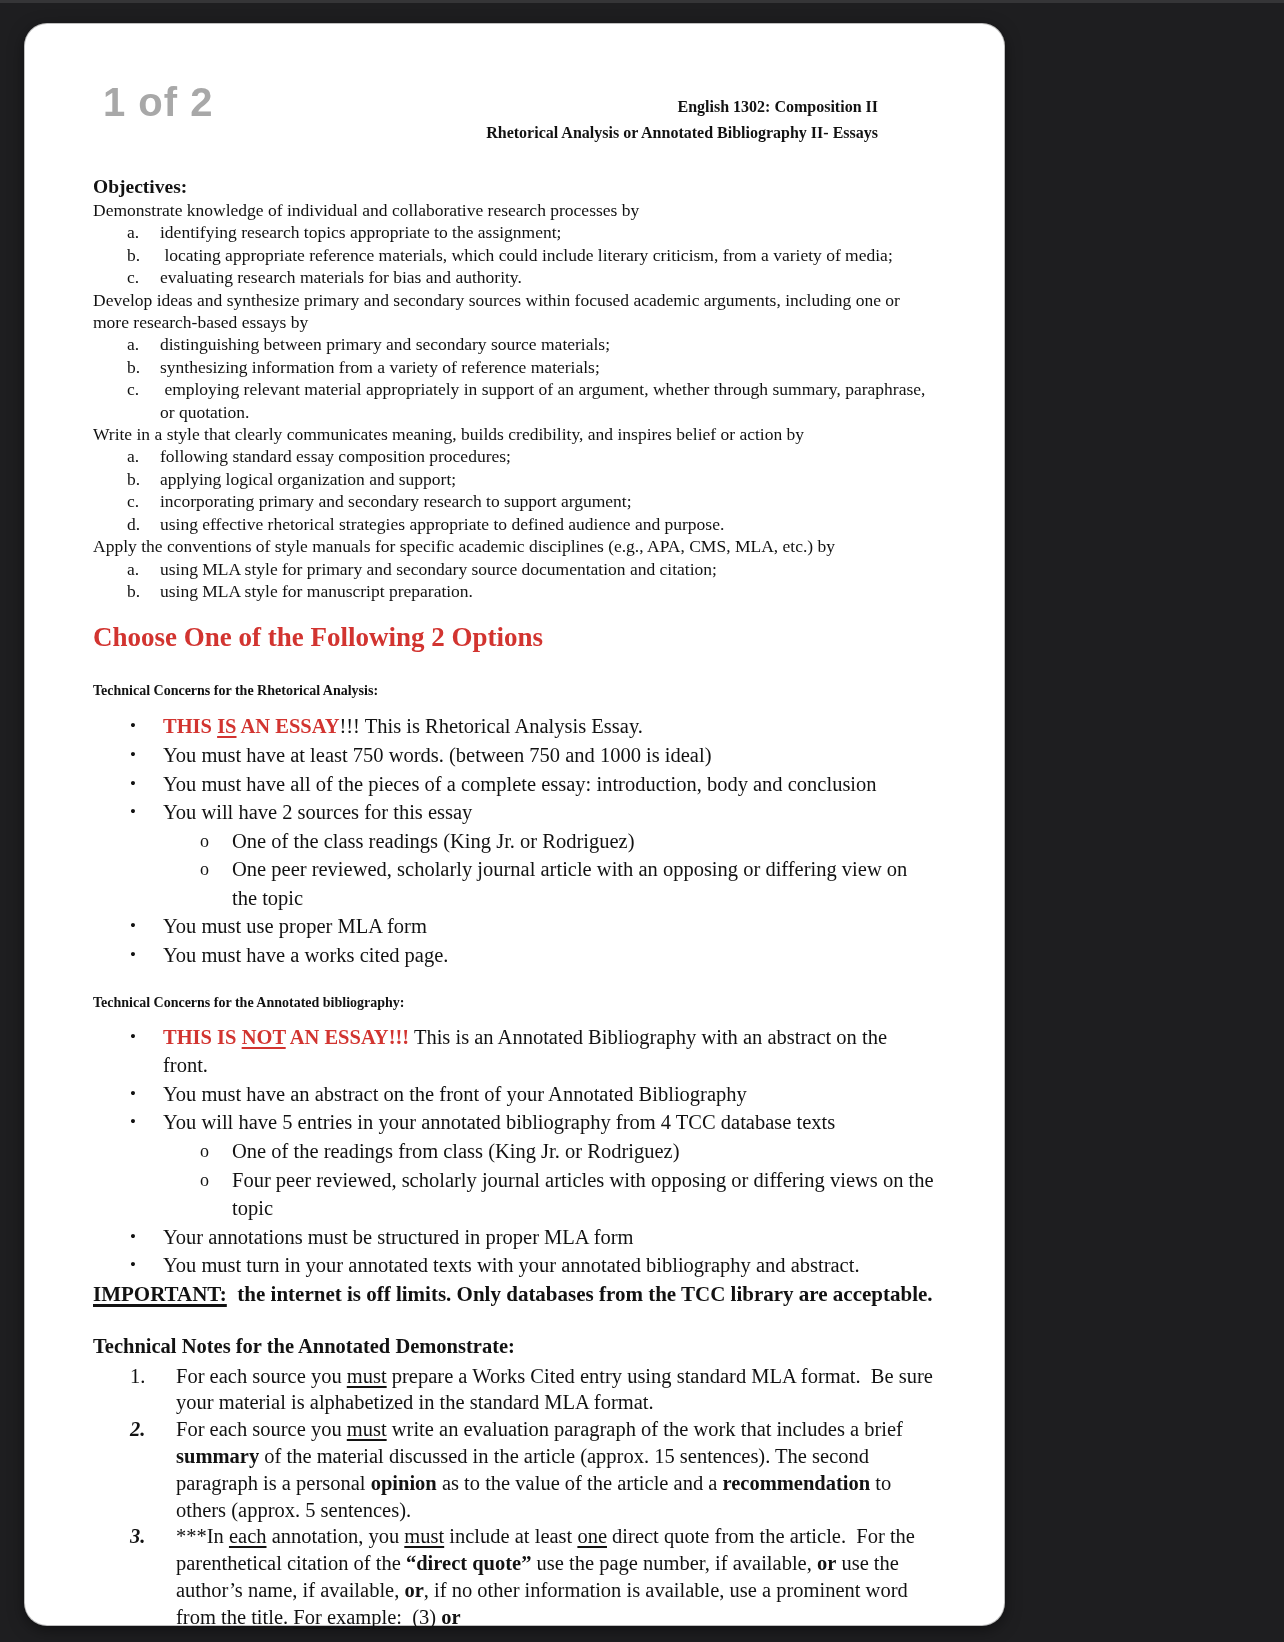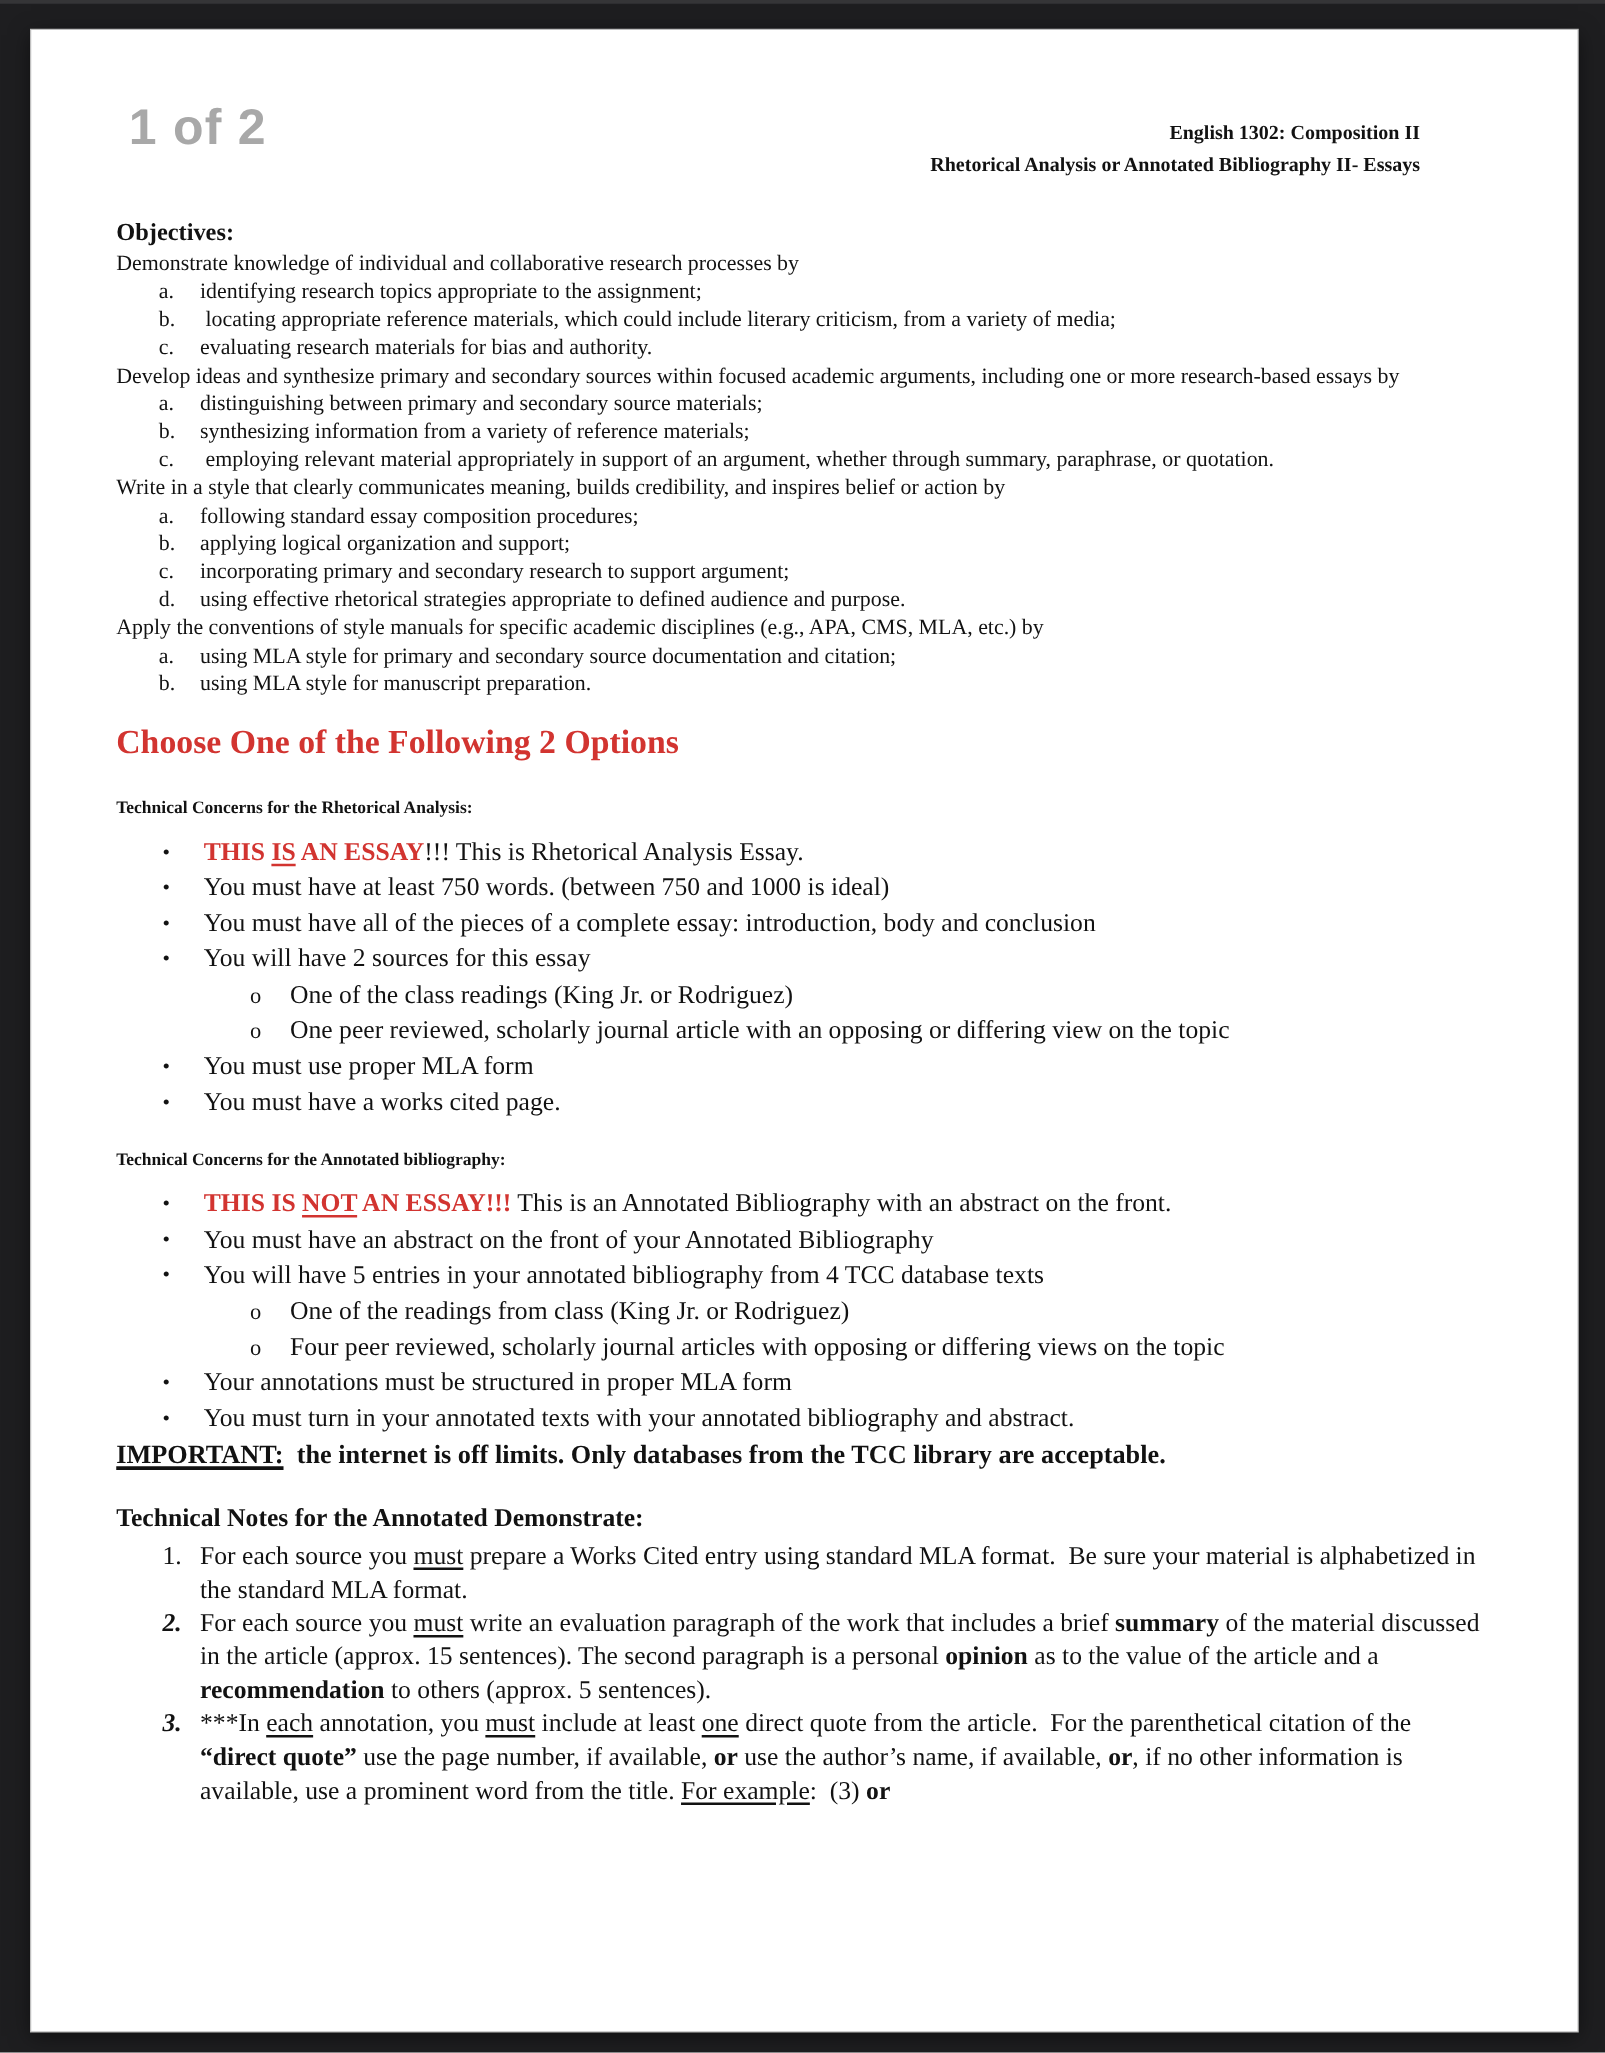--- a/index.html
+++ b/index.html
@@ -7,24 +7,25 @@
   body {
     background:#1e1e20;
     font-family:"Liberation Serif", serif;
     color:#121212;
     position:relative;
     overflow:hidden;
   }
   .top-strip { position:absolute; top:0; left:0; right:0; height:3px; background:#353537; }
   .page {
     position:absolute; left:25px; top:24px;
-    width:1237px; height:1601px;
+    width:979px; height:1601px;
     background:#ffffff;
     box-shadow:0 0 0 1px #bfbfbf, 0 4px 16px rgba(0,0,0,.5);
     padding:0 70px 0 68px;
+    border-radius:22px;
   }
   .page-indicator {
     position:absolute; left:78px; top:56px;
     font-family:"Liberation Sans", sans-serif;
     font-size:40px; font-weight:600;
     color:var(--page-indicator-gray,#a8a8a8);
     letter-spacing:1px;
   }
   .doc-header {
     margin-top:70px; text-align:right; padding-right:56px;
@@ -55,21 +56,21 @@
   .u { text-decoration:underline; text-underline-offset:3px; }
   .rb.u { text-decoration-thickness:2px; }
   .bold { font-weight:bold; }
   .important { font-size:21px; line-height:28.6px; font-weight:bold; white-space:pre-wrap; }
   .important .u { text-decoration-thickness:2.5px; }
   .notes-heading { margin-top:24px; font-size:20.5px; font-weight:bold; line-height:26px; }
   .nlist { margin-top:4px; font-size:20.5px; line-height:26.8px; }
   .n-row { display:flex; padding-left:37px; }
   .n-label { flex:none; width:30px; }
   .n-row.bi .n-label { font-weight:bold; font-style:italic; }
-  .n-text { flex:1; white-space:pre-wrap; }
+  .n-text { flex:1; white-space:pre-wrap;margin-left:16px; }
 </style>
 </head>
 <body>
 
 <div class="top-strip"></div>
 
 <div class="page">
 
   <div class="page-indicator">1 of 2</div>
 

